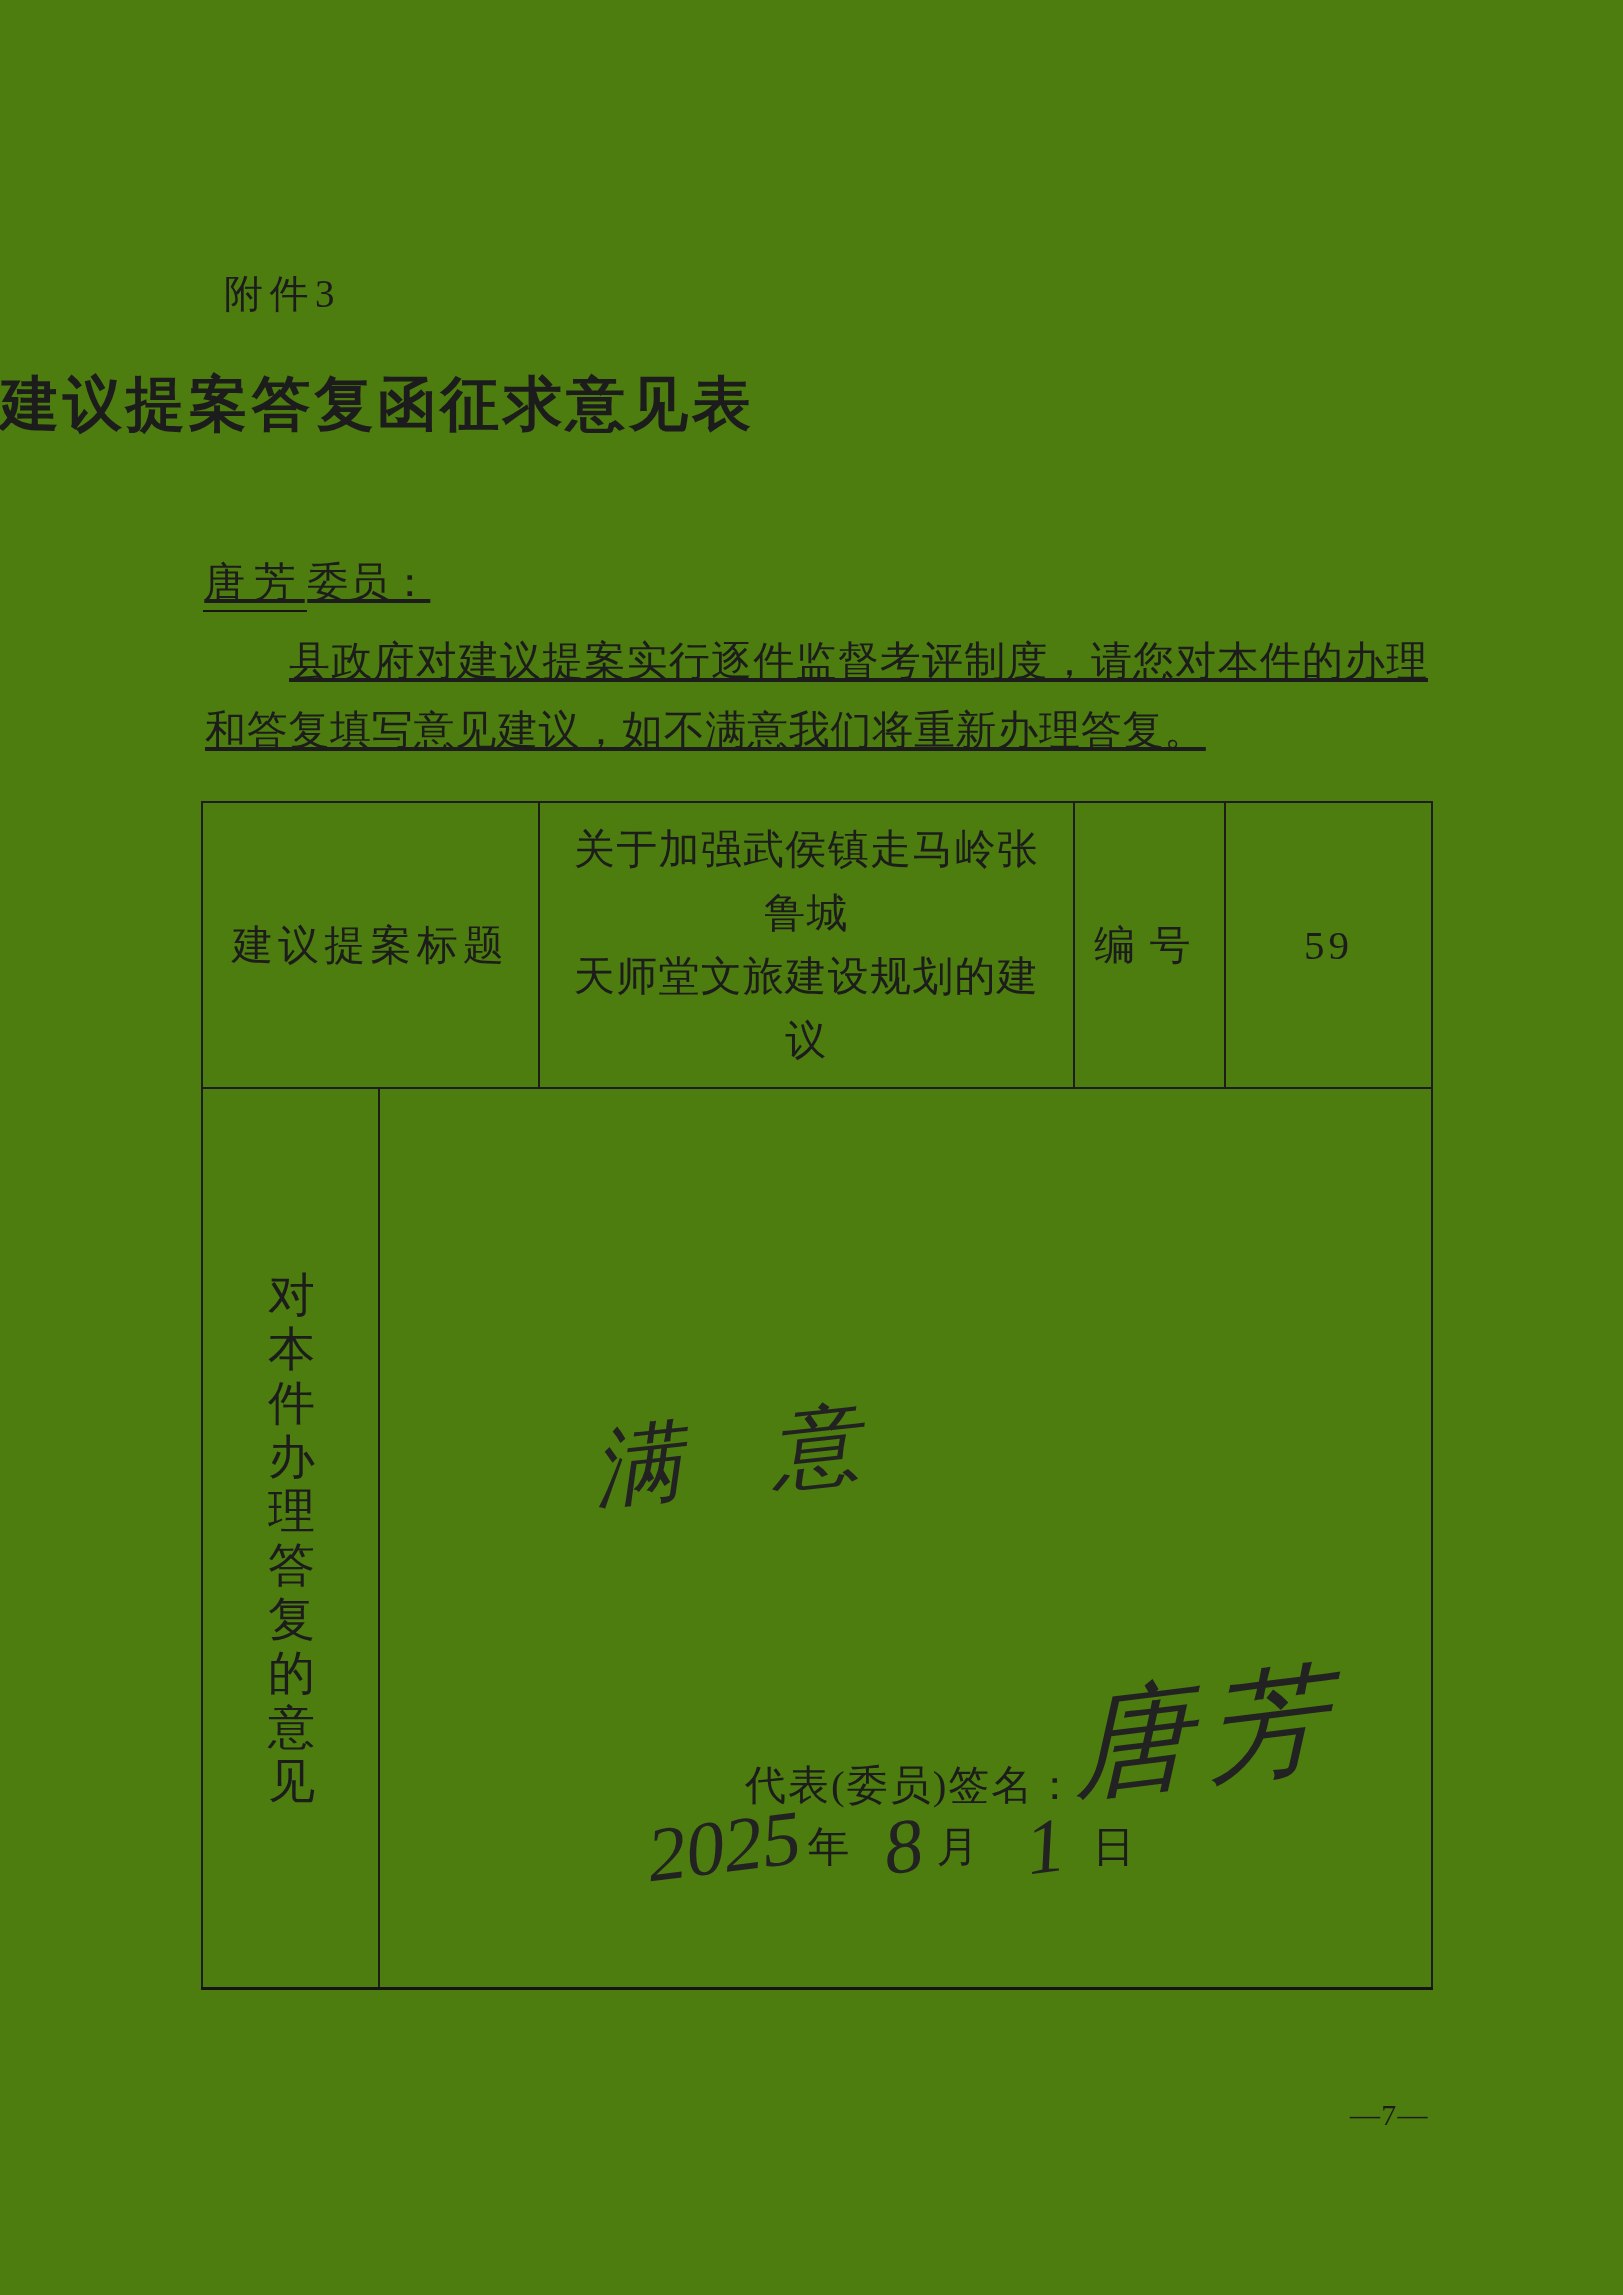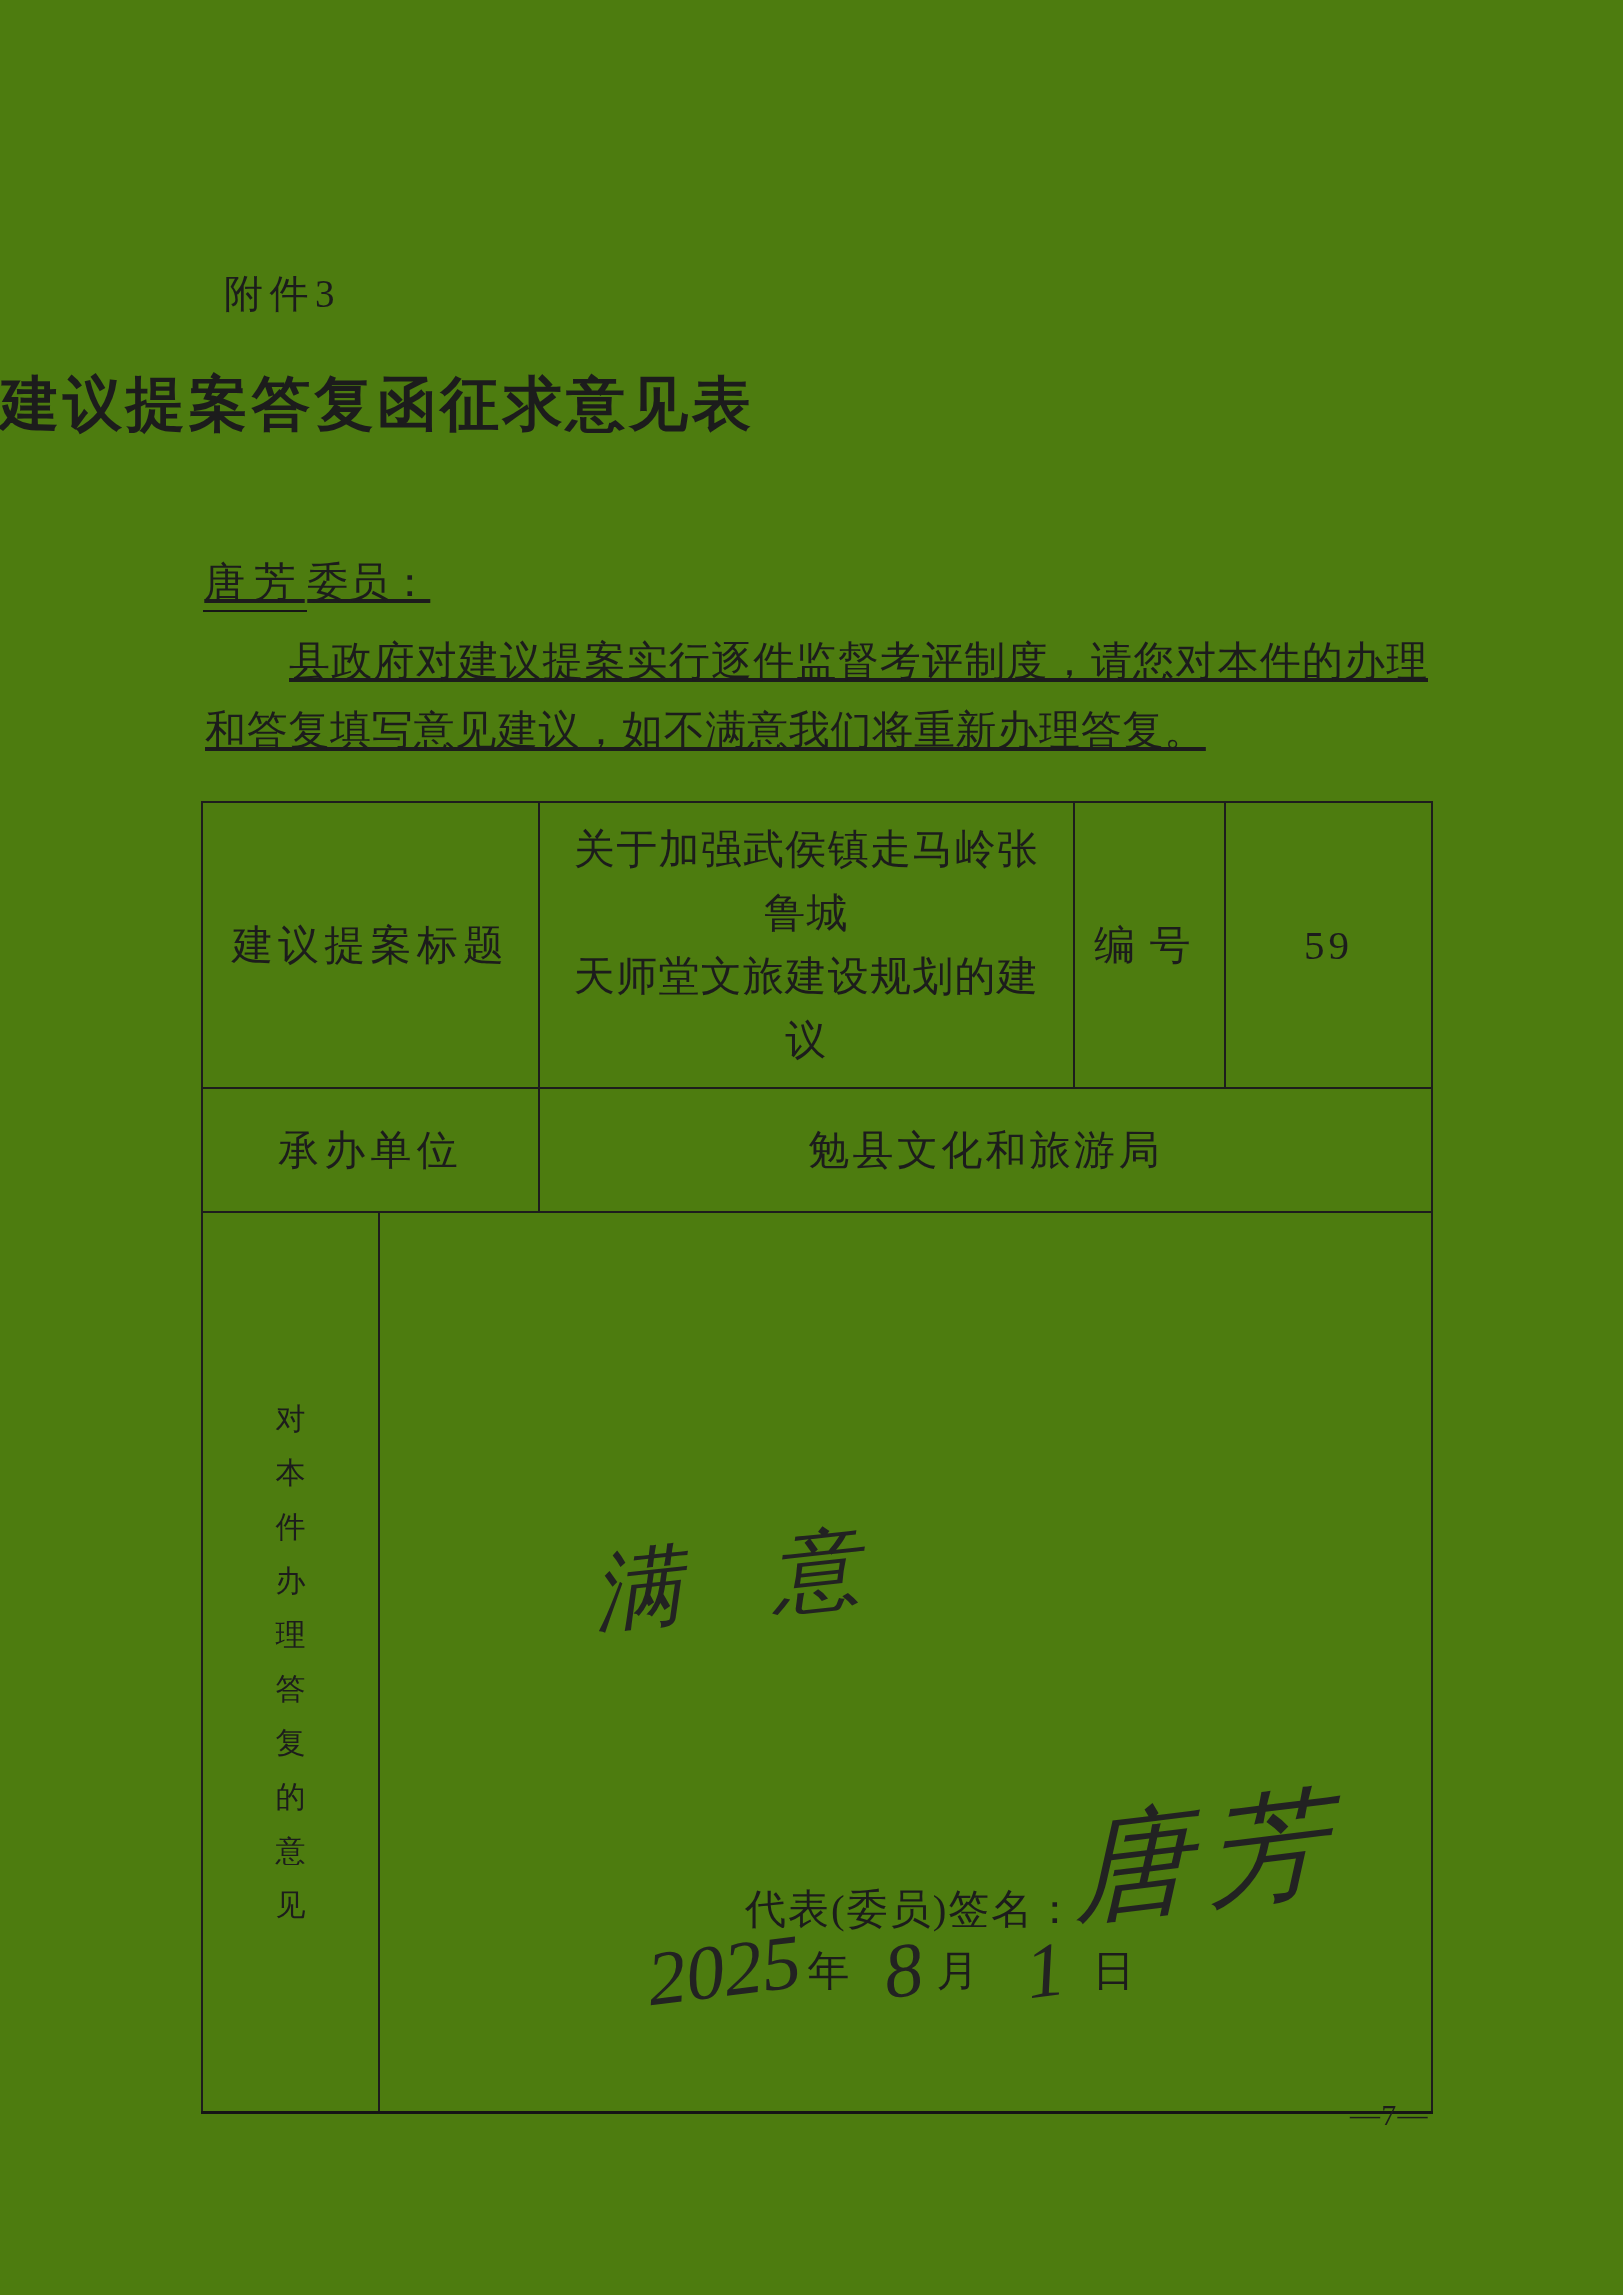--- a/index.html
+++ b/index.html
@@ -49,21 +49,21 @@
     white-space:pre-line;font-size:37px;line-height:1.55;letter-spacing:1.3px;
   }
   td.number-label{letter-spacing:14.4px;}
   td.number-value{font-size:38px;letter-spacing:3.9px;}
   td.unit-value{
     text-align:left;padding-left:122px;font-size:42px;letter-spacing:3.3px;
   }
   td.opinion-label-cell{vertical-align:middle;}
   .vertical-label{
     width:45px;margin:0 auto;
-    font-size:30px;line-height:54px;
+    font-size:47px;line-height:54px;
     word-break:break-all;text-align:center;
   }
   td.opinion-content{position:relative;}
   .hand{color:#222;}
   .opinion-hand{
     position:absolute;left:213px;top:306px;
     font-size:88px;letter-spacing:34px;
     font-style:italic;transform:rotate(-6deg);
     white-space:nowrap;
   }
@@ -118,24 +118,20 @@
         <col style="width:207px">
     </colgroup>
     <tbody>
         <tr style="height:138px;">
       <td colspan="2" class="row-label">建议提案标题</td>
       <td class="proposal-title-value">关于加强武侯镇走马岭张鲁城
 天师堂文旅建设规划的建议</td>
       <td class="number-label">编号</td>
       <td class="number-value">59</td>
     </tr>
-    <tr style="height:124px;">
-      <td colspan="2" class="row-label">承办单位</td>
-      <td colspan="3" class="unit-value">勉县文化和旅游局</td>
-    </tr>
     <tr style="height:900px;">
       <td class="opinion-label-cell">
         <div class="vertical-label">对本件办理答复的意见</div>
       </td>
       <td colspan="4" class="opinion-content">
         <span class="hand opinion-hand">满 意</span>
         <span class="sign-row">代表(委员)签名：</span>
         <span class="hand sig-hand">唐芳</span>
         <div class="date-row">
           <span class="hand num m-r10">2025</span>

